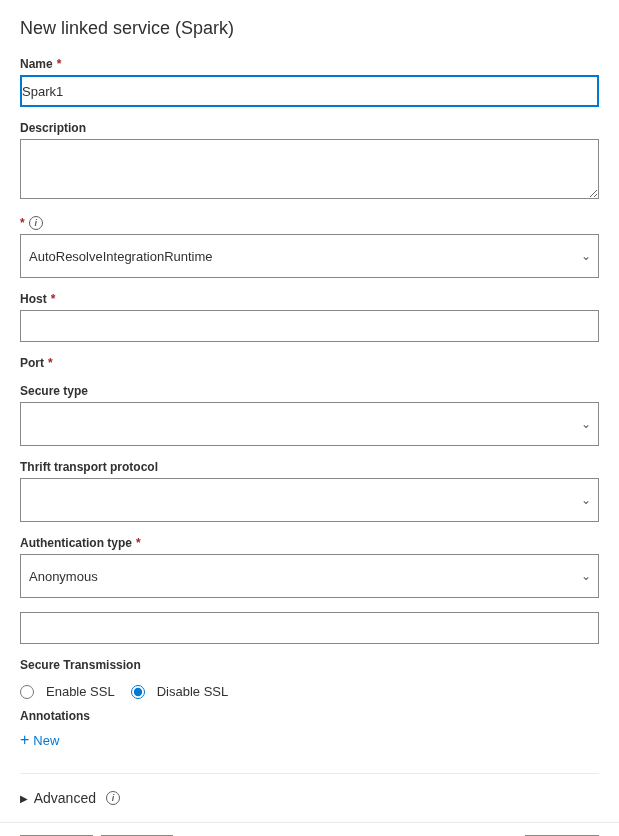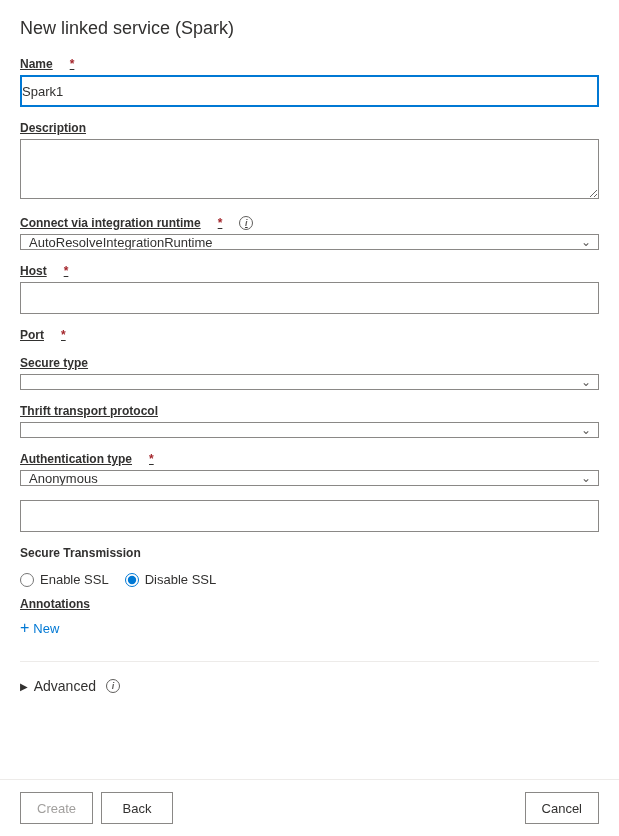--- a/index.html
+++ b/index.html
@@ -26,22 +26,21 @@
     }
     .field-group {
       margin-bottom: 14px;
     }
     .field-label {
       font-size: 12px;
       font-weight: 600;
       color: #323130;
       margin-bottom: 4px;
       display: flex;
-      gap: 17px;
-      text-decoration: underline;
+      gap: 4px;
     }
     .required-star {
       color: #a4262c;
     }
     .info-icon {
       display: inline-flex;
       align-items: center;
       justify-content: center;
       width: 14px;
       height: 14px;
@@ -76,21 +75,21 @@
       outline: none;
       resize: vertical;
       background: #fff;
     }
     .select-wrapper {
       position: relative;
       width: 100%;
     }
     .select-input {
       width: 100%;
-      height: 16px;
+      height: 44px;
       border: 1px solid #8a8886;
       padding: 0 32px 0 8px;
       font-size: 13px;
       color: #323130;
       appearance: none;
       background: #fff;
       outline: none;
       cursor: pointer;
     }
     .chevron-down {
@@ -104,21 +103,21 @@
     }
     .radio-group {
       display: flex;
       align-items: center;
       gap: 16px;
       margin-top: 4px;
     }
     .radio-label {
       display: flex;
       align-items: center;
-      gap: 6px;
+      gap: 12px;
       cursor: pointer;
       font-size: 13px;
     }
     .radio-input {
       accent-color: #0078d4;
       width: 14px;
       height: 14px;
     }
     .annotations-section {
       margin-bottom: 20px;
@@ -242,21 +241,20 @@
     <input class="text-input active-border" type="text" value="Spark1" style="">
   </div>
 
   <div class="field-group">
     <div class="field-label">Description</div>
     <textarea class="textarea-input" style=""></textarea>
   </div>
 
   <div class="field-group">
     <div class="field-label">
-      <span>Connect via integration runtime</span>
       <span class="required-star">*</span>
       <span class="info-icon">i</span>
     </div>
     <div class="select-wrapper">
       <select class="select-input">
         <option>AutoResolveIntegrationRuntime</option>
       </select>
       <span class="chevron-down">⌄</span>
     </div>
   </div>

